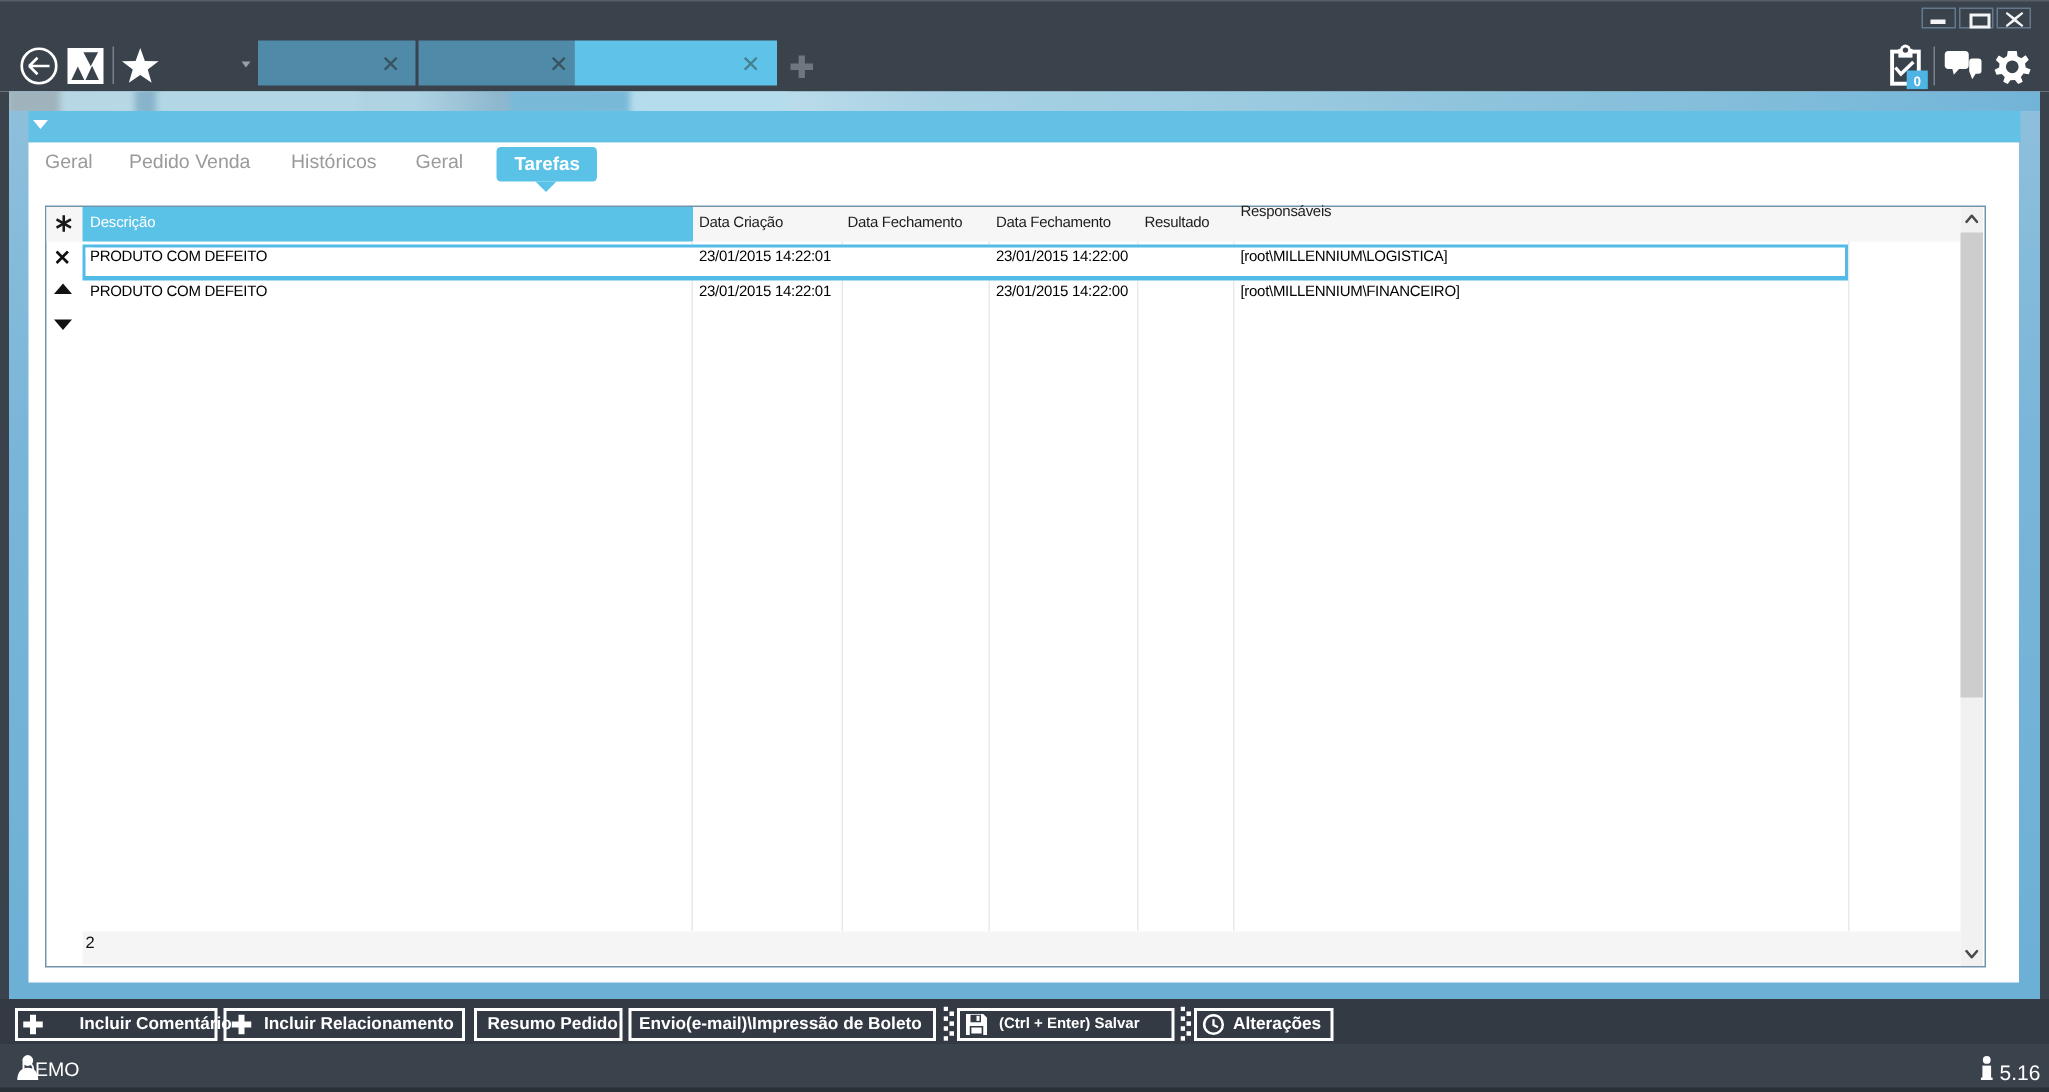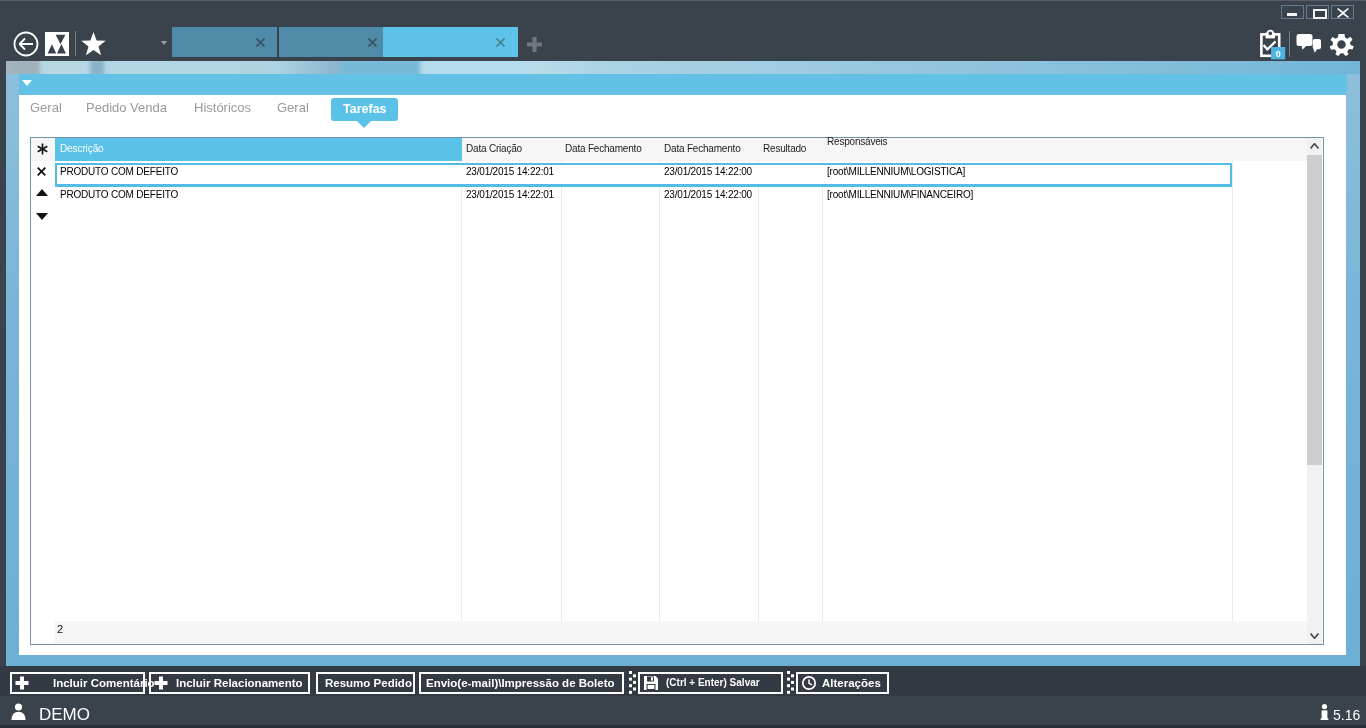--- a/index.html
+++ b/index.html
@@ -226,19 +226,19 @@
   <circle cx="8" cy="8" r="6.2" fill="none" stroke="#ffffff" stroke-width="1.7"></circle>
   <path d="M8 4.5 V8.3 L11 9.8" fill="none" stroke="#ffffff" stroke-width="1.5"></path>
 </svg>
 <div class="abs" style="left:822px;top:677px;color:#fff;font-size:11.5px;font-weight:bold;">Alterações</div>
 
 <div class="abs" style="left:0;top:696px;width:1366px;height:32px;background:#3a424c;border-bottom:3px solid #2a3038;box-sizing:border-box;"></div>
 <svg class="abs" style="left:11px;top:703px;" width="15" height="17" viewBox="0 0 15 17">
   <circle cx="7.5" cy="4" r="3.6" fill="#ffffff"></circle>
   <path d="M0.5 17 C0.5 11.5 3.5 8.8 7.5 8.8 C11.5 8.8 14.5 11.5 14.5 17 Z" fill="#ffffff"></path>
 </svg>
-<div class="abs" style="left:39px;top:705px;color:#fff;font-size:17px;">DEMO</div>
+<div class="abs" style="left:14px;top:705px;color:#fff;font-size:13px;">DEMO</div>
 <svg class="abs" style="left:1320px;top:704px;" width="9" height="17" viewBox="0 0 9 17">
   <circle cx="4.5" cy="2.6" r="2.6" fill="#ffffff"></circle>
   <rect x="1.6" y="6.4" width="5.8" height="9.2" fill="#ffffff"></rect>
   <rect x="0.6" y="14.4" width="7.8" height="1.6" fill="#ffffff"></rect>
 </svg>
 <div class="abs" style="left:1333px;top:707px;color:#fff;font-size:14px;">5.16</div>
 
 </body></html>

